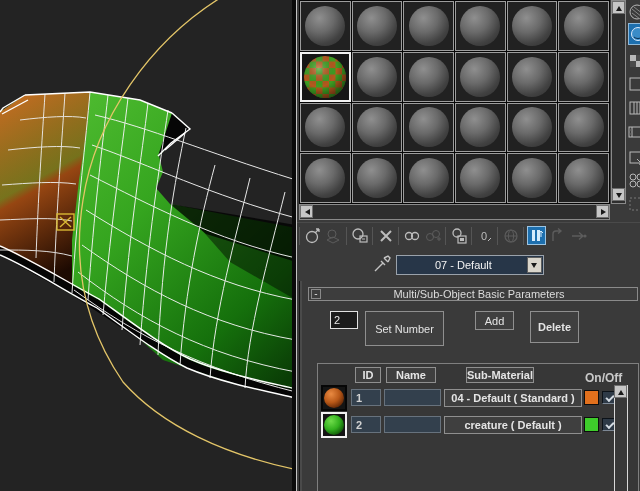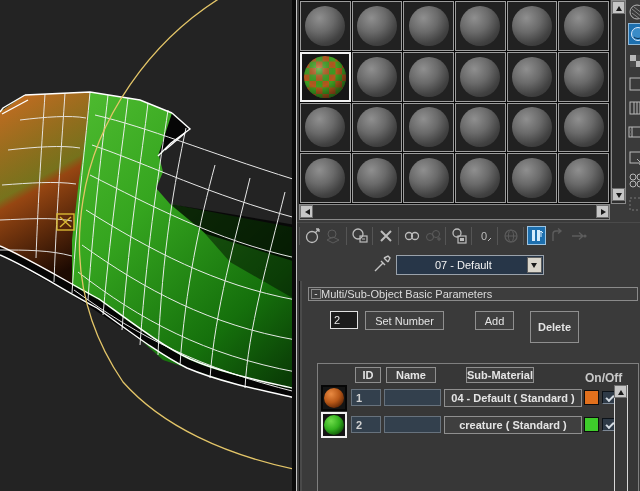--- a/index.html
+++ b/index.html
@@ -51,24 +51,24 @@
   .btn{background:#3f3f3f;border:1px solid #8f8f8f;color:#e4e4e4;font-size:11px;
     display:flex;align-items:center;justify-content:center;}
   .typebtn{position:absolute;left:253px;top:3px;width:89px;height:22px;}
   
   .rollwrap{position:absolute;left:2px;top:281px;width:342px;height:210px;
     border-left:1px solid #141414;box-shadow:inset 2px 0 0 #4a4a4a;}
   .rollhead{position:absolute;left:8px;top:6px;width:330px;height:14px;background:#3d3d3d;
     border:1px solid #8a8a8a;display:flex;align-items:center;}
   .collapse{width:10px;height:10px;border:1px solid #8a8a8a;margin-left:2px;color:#dcdcdc;
     font-size:10px;line-height:8px;text-align:center;}
-  .rolltitle{flex:1;color:#dcdcdc;font-size:11px;}
+  .rolltitle{flex:1;text-align:center;color:#dcdcdc;font-size:11px;}
   .countfield{position:absolute;left:30px;top:30px;width:28px;height:18px;background:#1c1c1c;
     border:1px solid #e2e2e2;color:#e8e8e8;font-size:11px;padding-left:3px;display:flex;align-items:center;}
-  .setnum{position:absolute;left:65px;top:30px;width:79px;height:19px;}
+  .setnum{position:absolute;left:65px;top:30px;width:79px;height:35px;}
   .addbtn{position:absolute;left:175px;top:30px;width:39px;height:19px;}
   .delbtn{position:absolute;left:230px;top:30px;width:49px;height:32px;font-weight:bold;}
   
   .listbox{position:absolute;left:17px;top:82px;width:322px;height:132px;background:#373737;border:1px solid #7f7f7f;font-weight:bold;}
   .hbtn{position:absolute;top:3px;height:16px;}
   .hID{left:37px;width:26px;} .hName{left:68px;width:50px;} .hSub{left:148px;width:68px;}
   .onoff{position:absolute;left:267px;top:7px;color:#c9c9c9;font-size:12px;}
   .mrow{position:absolute;left:0;width:322px;height:27px;}
   .thumb{position:absolute;left:3px;top:0;width:26px;height:26px;background:#141414;border:2px solid #060606;
     display:flex;align-items:center;justify-content:center;}
@@ -462,21 +462,21 @@
         <div class="swatch" style="background:#e1701d"></div>
         <div class="chk"></div>
       </div>
 
       <div class="mrow" style="top:48px">
         <div class="thumb sel">
             <div class="ball green"></div>
           </div>
         <div class="field fID">2</div>
         <div class="field fName"></div>
-        <div class="btn subbtn">creature  ( Standard )</div>
+        <div class="btn subbtn">creature  ( Default )</div>
         <div class="swatch" style="background:#3ecc2b"></div>
         <div class="chk"></div>
       </div>
 
       <div class="listscroll">
         <div class="sbtn" style="position:absolute;top:0;left:-1px">
             <div class="tri up"></div>
           </div>
       </div>
     </div>

